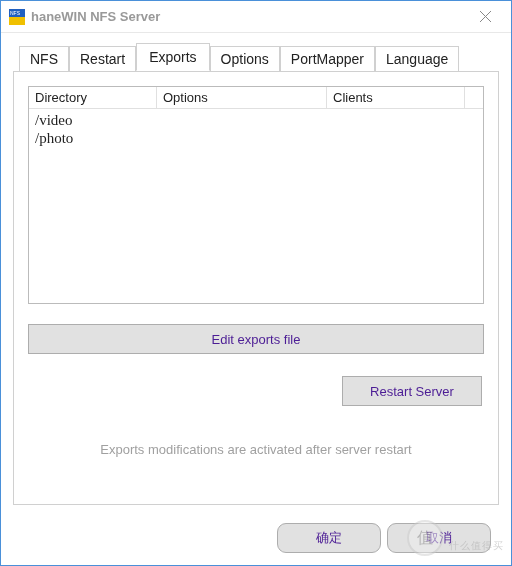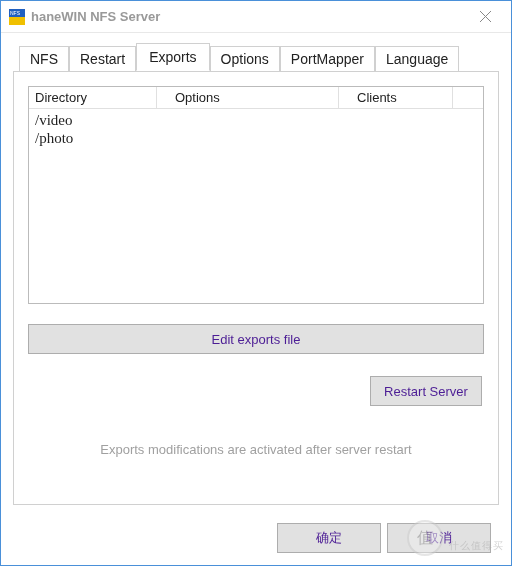--- a/index.html
+++ b/index.html
@@ -104,21 +104,20 @@
       height: 218px;
       background: #fff;
       display: flex;
       flex-direction: column;
     }
     .listview-header {
       display: flex;
       height: 22px;
       background: #fff;
       border-bottom: 1px solid #e0e0e0;
-      gap: 12px;
     }
     .listview-header-col {
       border-right: 1px solid #e0e0e0;
       padding: 2px 6px;
       font-size: 13px;
       color: #222;
       display: flex;
       align-items: center;
     }
     .col-directory { width: 128px; }
@@ -151,21 +150,21 @@
       align-items: center;
       justify-content: center;
       cursor: pointer;
     }
     .btn-edit {
       width: 100%;
       height: 30px;
       margin-top: 20px;
     }
     .btn-restart {
-      width: 112px;
+      width: 140px;
       height: 30px;
       margin-top: 22px;
       align-self: flex-end;
       margin-right: 2px;
       margin-left: 28px;
     }
     .status-text {
       text-align: center;
       font-size: 13px;
       color: #a0a0a0;
@@ -174,20 +173,21 @@
     .button-row {
       display: flex;
       justify-content: flex-end;
       gap: 6px;
       padding: 12px 8px 0 0;
       margin-top: 6px;
     }
     .button-row .btn {
       width: 104px;
       height: 30px;
+      border-radius: 9px;
     }
     .watermark {
       position: absolute;
       right: 8px;
       bottom: 10px;
       display: flex;
       align-items: center;
       gap: 6px;
       opacity: 0.5;
       pointer-events: none;

